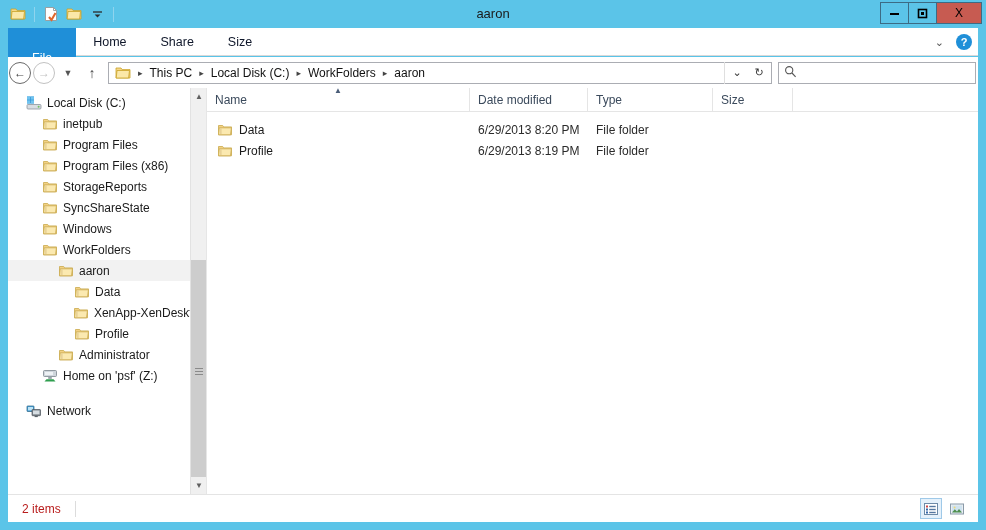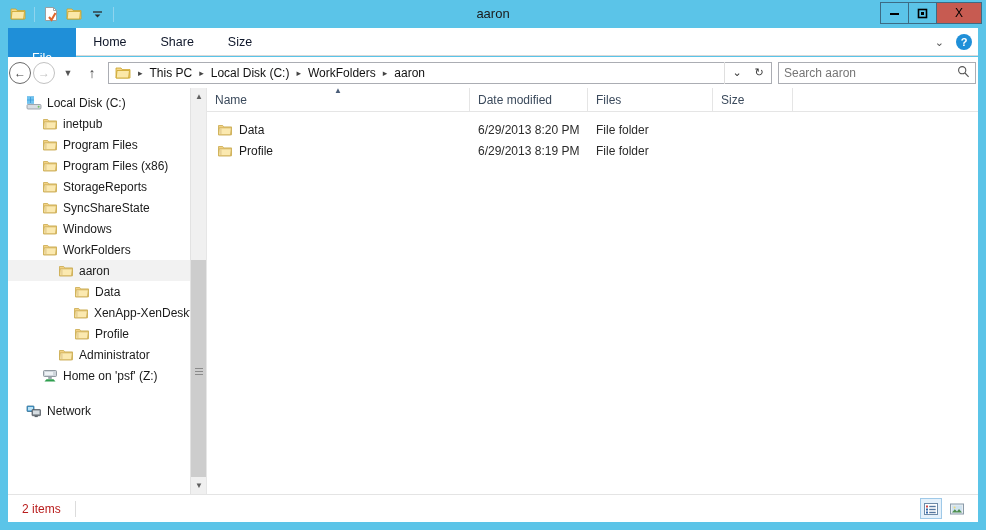--- a/index.html
+++ b/index.html
@@ -384,21 +384,20 @@
         <span class="crumb-sep">▸</span>
         <span class="crumb">aaron</span>
       </div>
       <div class="crumb-right">
         <div class="ic">⌄</div>
         <div class="ic">↻</div>
       </div>
     </div>
 
     <div class="searchbox">
-      <input type="text" placeholder="Search aaron" style="">
       <span>
         <svg width="13" height="13" viewBox="0 0 13 13">
           <circle cx="5.2" cy="5.2" r="3.6" fill="none" stroke="#555" stroke-width="1.1"></circle>
           <path d="M8 8l3.6 3.8" stroke="#555" stroke-width="1.1" fill="none"></path>
         </svg>
       </span>
     </div>
   </div>
 
   <div class="body">
@@ -595,21 +594,21 @@
       </div>
     </div>
 
     <div class="listpane">
       <div class="colhead">
         <div class="ch c-name">
           <span class="sortmark">▲</span>
           <span>Name</span>
         </div>
         <div class="ch c-date">Date modified</div>
-        <div class="ch c-type">Files</div>
+        <div class="ch c-type">Type</div>
         <div class="ch c-size">Size</div>
       </div>
       <div class="rows" id="rows">
           <div class="frow">
             <div class="fname">
               <span style="display: flex;">
                 <svg class="ic16" viewBox="0 0 16 16">
                   <path d="M1.5 3.5h4.2l1 1.4H14.5V12.8H1.5z" fill="#f3d184" stroke="#c9a94e" stroke-width=".8"></path>
                   <path d="M2.2 5.8h12.2l-.9 7H1.6z" fill="#fbe9b0" stroke="#c9a94e" stroke-width=".8"></path>
                   <rect x="3.4" y="6.4" width="1" height="5.6" fill="#ddc489"></rect>

